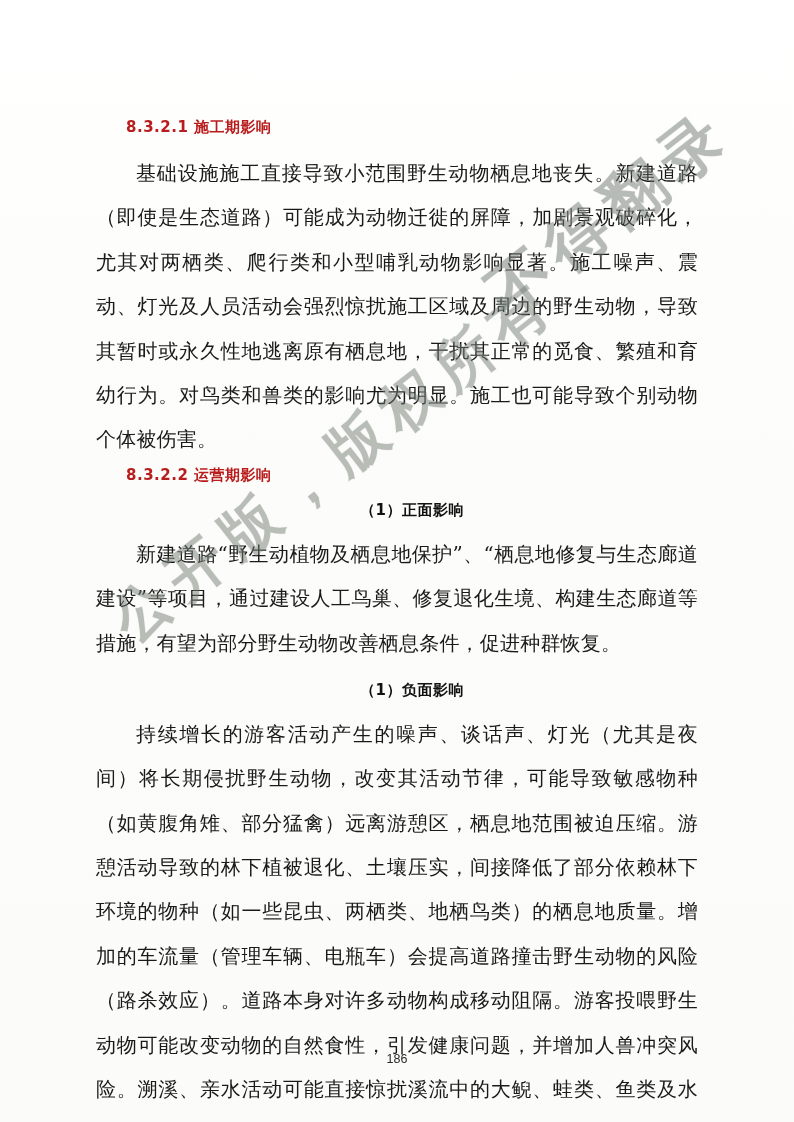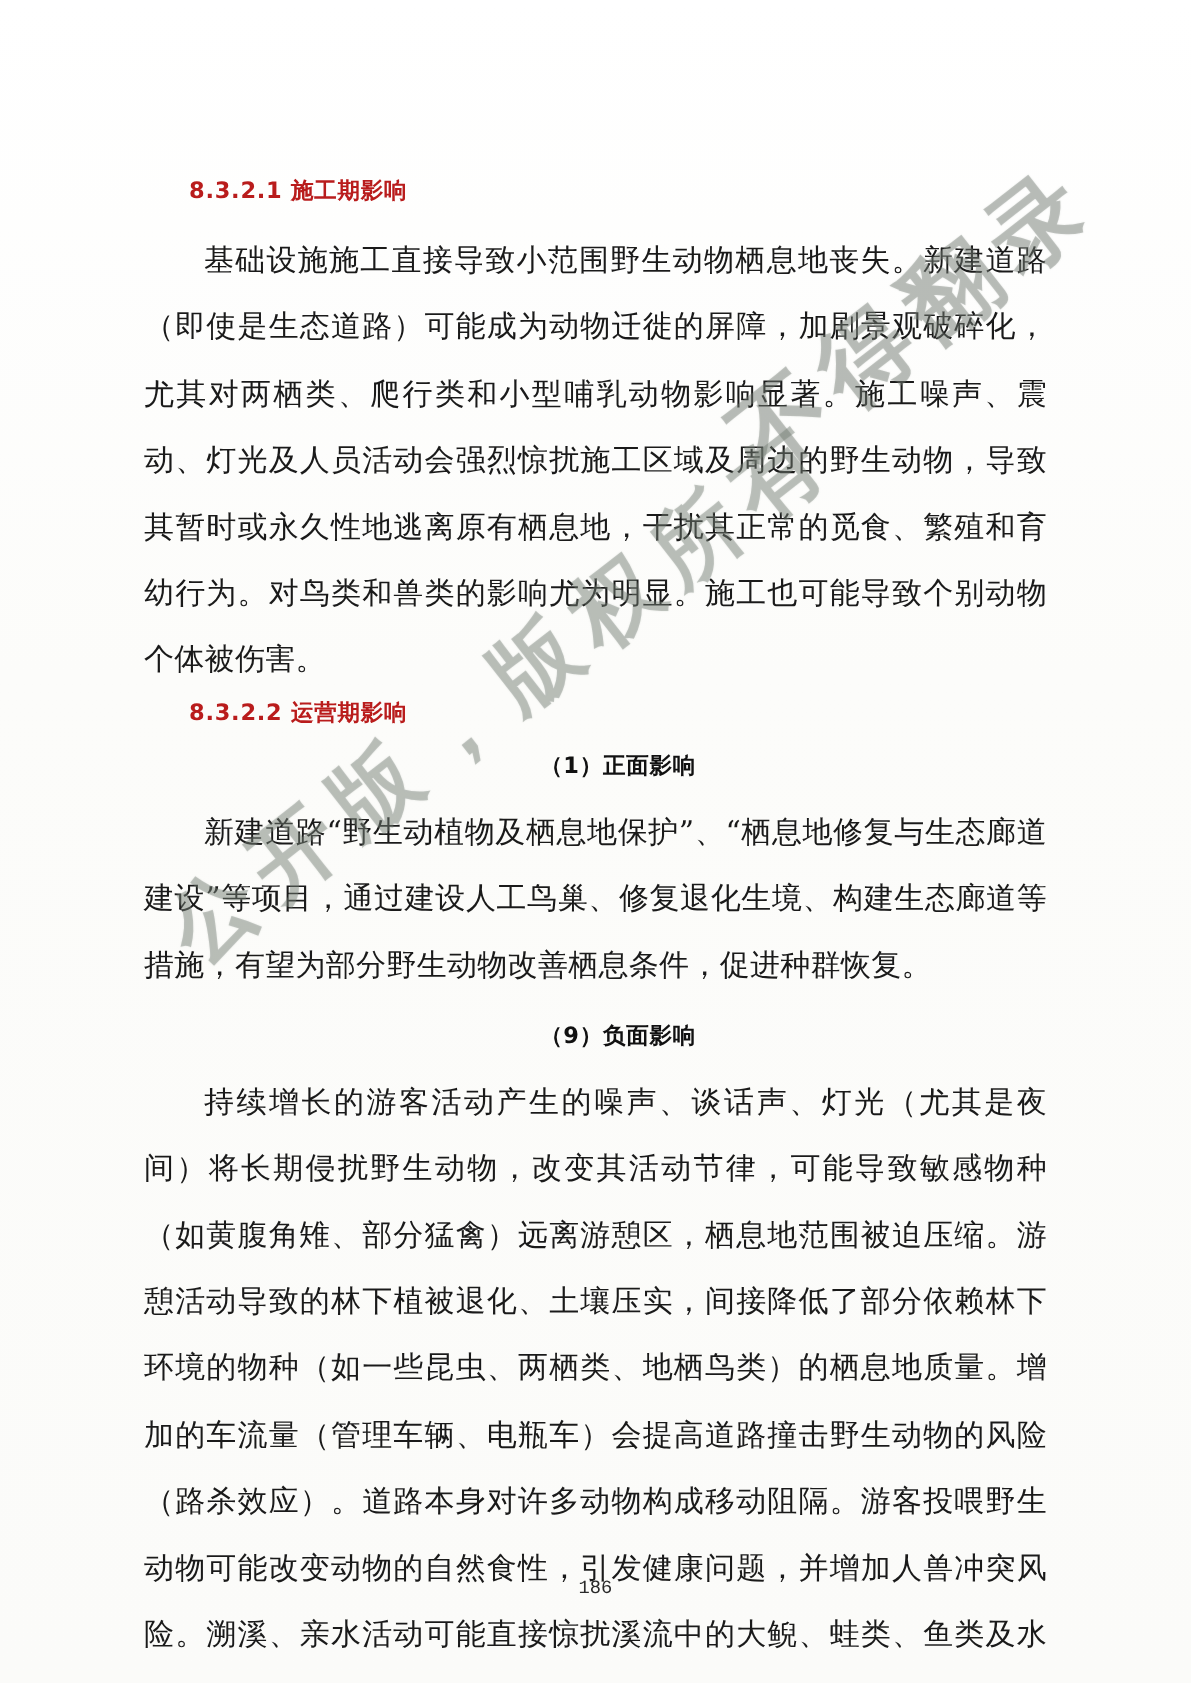--- a/index.html
+++ b/index.html
@@ -78,21 +78,21 @@
     letter-spacing: 0.2px;
   }
   .page-number {
     position: absolute;
     left: 0;
     right: 0;
     bottom: 56px;
     text-align: center;
     font-size: 12.5px;
     color: #2a2a2a;
-    font-family: Liberation Mono, monospace;
+    font-family: Liberation Sans, sans-serif;
   }
   
   .watermark {
     position: absolute;
     z-index: 3;
     pointer-events: none;
     color: rgba(110, 118, 110, 0.34);
     font-size: 62px;
     font-weight: bold;
     letter-spacing: 10px;
@@ -127,21 +127,21 @@
   <div class="content">
 
     <h3 class="section-title">8.3.2.1 施工期影响</h3>
     <p class="body-text">基础设施施工直接导致小范围野生动物栖息地丧失。新建道路（即使是生态道路）可能成为动物迁徙的屏障，加剧景观破碎化，尤其对两栖类、爬行类和小型哺乳动物影响显著。施工噪声、震动、灯光及人员活动会强烈惊扰施工区域及周边的野生动物，导致其暂时或永久性地逃离原有栖息地，干扰其正常的觅食、繁殖和育幼行为。对鸟类和兽类的影响尤为明显。施工也可能导致个别动物个体被伤害。</p>
 
     <h3 class="section-title">8.3.2.2 运营期影响</h3>
 
     <h4 class="sub-title">（1）正面影响</h4>
     <p class="body-text">新建道路“野生动植物及栖息地保护”、“栖息地修复与生态廊道建设”等项目，通过建设人工鸟巢、修复退化生境、构建生态廊道等措施，有望为部分野生动物改善栖息条件，促进种群恢复。</p>
 
-    <h4 class="sub-title">（9）负面影响</h4>
+    <h4 class="sub-title">（1）负面影响</h4>
     <p class="body-text">持续增长的游客活动产生的噪声、谈话声、灯光（尤其是夜间）将长期侵扰野生动物，改变其活动节律，可能导致敏感物种（如黄腹角雉、部分猛禽）远离游憩区，栖息地范围被迫压缩。游憩活动导致的林下植被退化、土壤压实，间接降低了部分依赖林下环境的物种（如一些昆虫、两栖类、地栖鸟类）的栖息地质量。增加的车流量（管理车辆、电瓶车）会提高道路撞击野生动物的风险（路杀效应）。道路本身对许多动物构成移动阻隔。游客投喂野生动物可能改变动物的自然食性，引发健康问题，并增加人兽冲突风险。溯溪、亲水活动可能直接惊扰溪流中的大鲵、蛙类、鱼类及水生昆虫；</p>
 
   </div>
 
   <div class="watermark wm-1">不得翻录</div>
   <div class="watermark wm-2">公开版，版权所有</div>
 
   <div class="page-number">186</div>
 </div>
 

